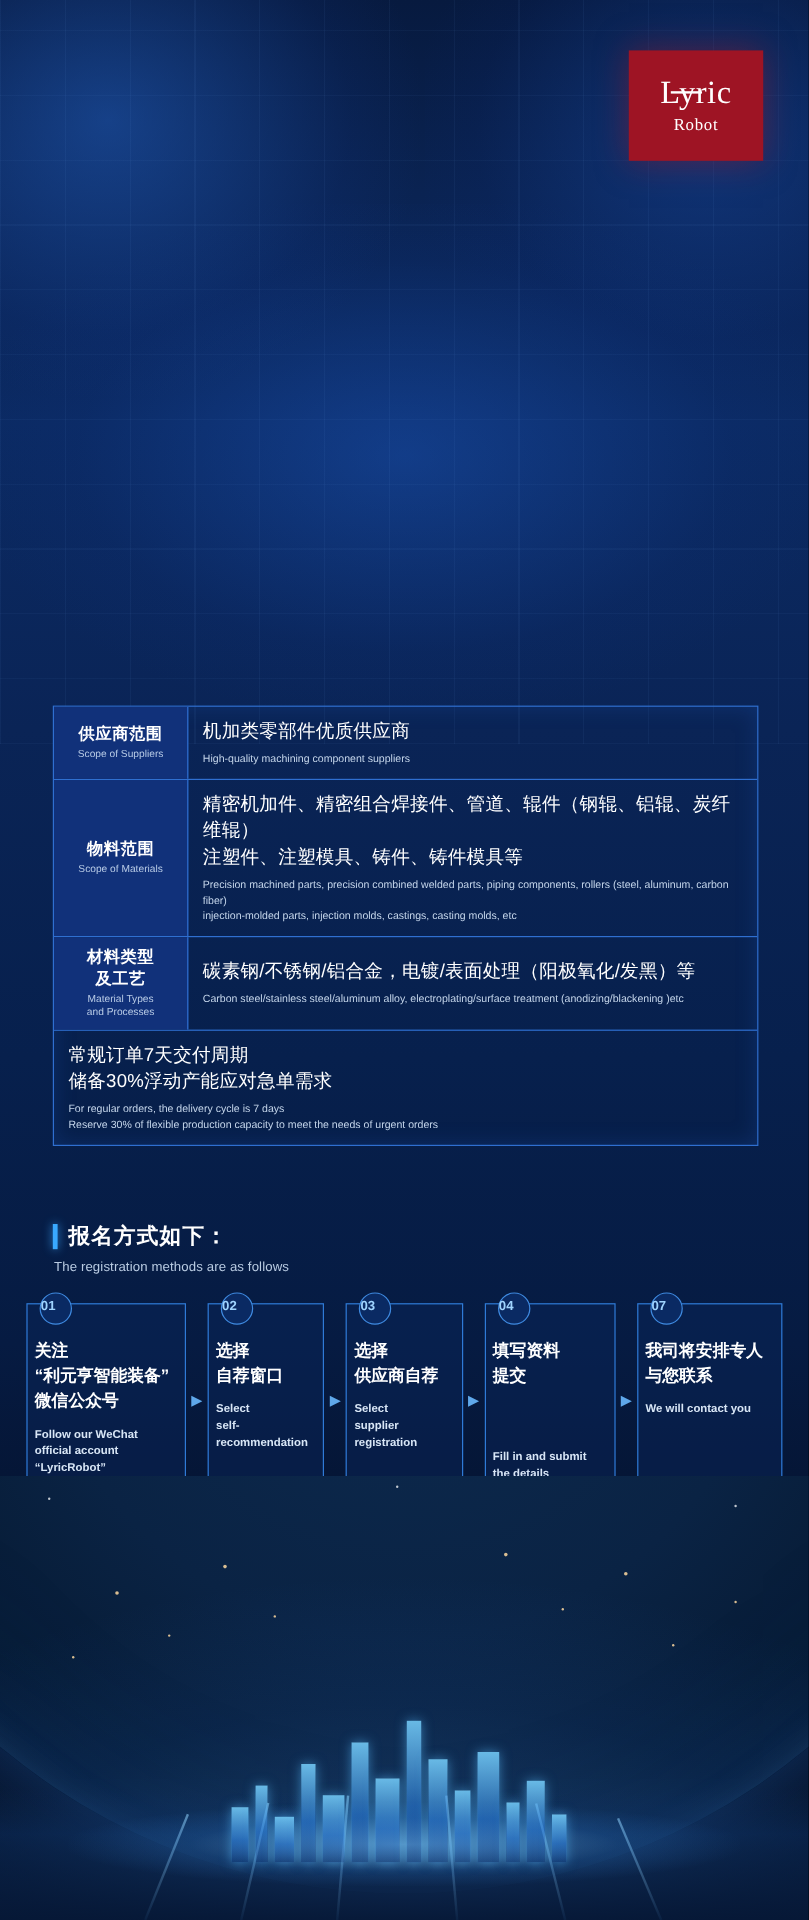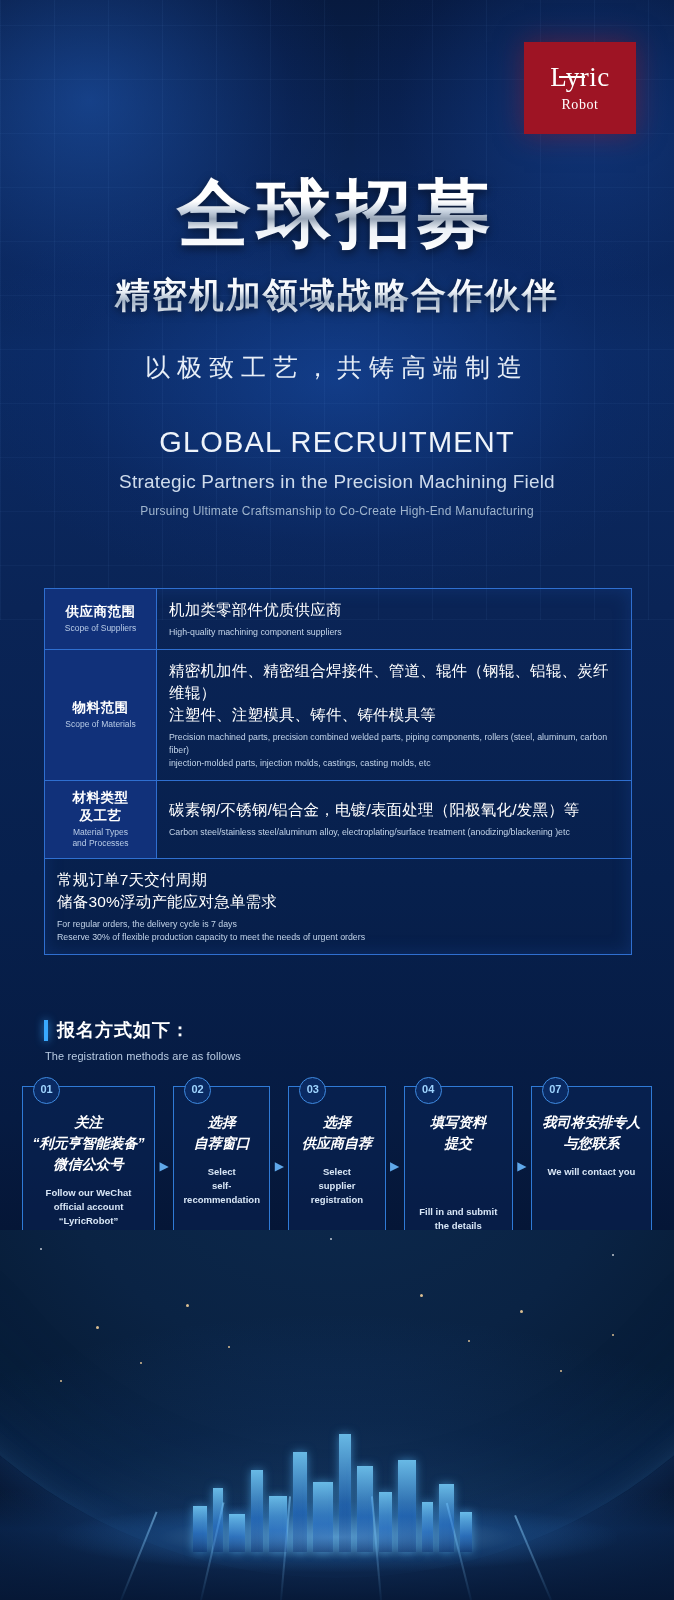--- a/index.html
+++ b/index.html
@@ -241,23 +241,23 @@
     position: absolute;
     left: 22px; top: 1086px;
     width: 630px;
     display: flex;
     align-items: stretch;
   }
   .step {
     position: relative;
     border: 1px solid #2f7ad6;
     background: rgba(10,40,95,0.40);
-    padding: 9px 6px 12px;
+    padding: 28px 6px 12px;
     box-sizing: border-box;
-    text-align: center;
+    text-align: left;
     display: flex;
     flex-direction: column;
     justify-content: flex-start;
   }
   .step-0 { width: 134px; }
   .step-1 { width: 98px; }
   .step-2 { width: 98px; }
   .step-3 { width: 110px; gap: 40px; }
   .step-4 { width: 122px; }
   .step .num {
@@ -270,22 +270,21 @@
     line-height: 23px;
     color: #9fd4ff;
     font-size: 11px;
     font-weight: bold;
   }
   .step .cn {
     color: #ffffff;
     font-size: 14px;
     font-weight: bold;
     line-height: 1.5;
-    margin-top: 16px;
-    font-style: italic;
+    margin-top: 0;
   }
   .step .en {
     color: #d8e6f6;
     font-size: 9.5px;
     font-weight: bold;
     line-height: 1.45;
     margin-top: 11px;
   }
   .arrow {
     flex: 0 0 auto;
@@ -393,28 +392,20 @@
   <div class="logo-box">
     <div class="logo-inner">
       <div class="logo-lyric">
         <span>Lyric</span>
         <span class="ystrike"></span>
       </div>
       <div class="logo-robot">Robot</div>
     </div>
   </div>
 
-  <div class="headline">
-    <div class="headline-main">全球招募</div>
-    <div class="headline-sub">精密机加领域战略合作伙伴</div>
-    <div class="headline-tag">以极致工艺，共铸高端制造</div>
-    <div class="headline-en1">GLOBAL RECRUITMENT</div>
-    <div class="headline-en2">Strategic Partners in the Precision Machining Field</div>
-    <div class="headline-en3">Pursuing Ultimate Craftsmanship to Co-Create High-End Manufacturing</div>
-  </div>
 
   <div class="table">
 
     <div class="trow">
       <div class="tlabel">
         <div class="cn">供应商范围</div>
         <div class="en">Scope of Suppliers</div>
       </div>
       <div class="tbody">
         <div class="cn">机加类零部件优质供应商</div>

